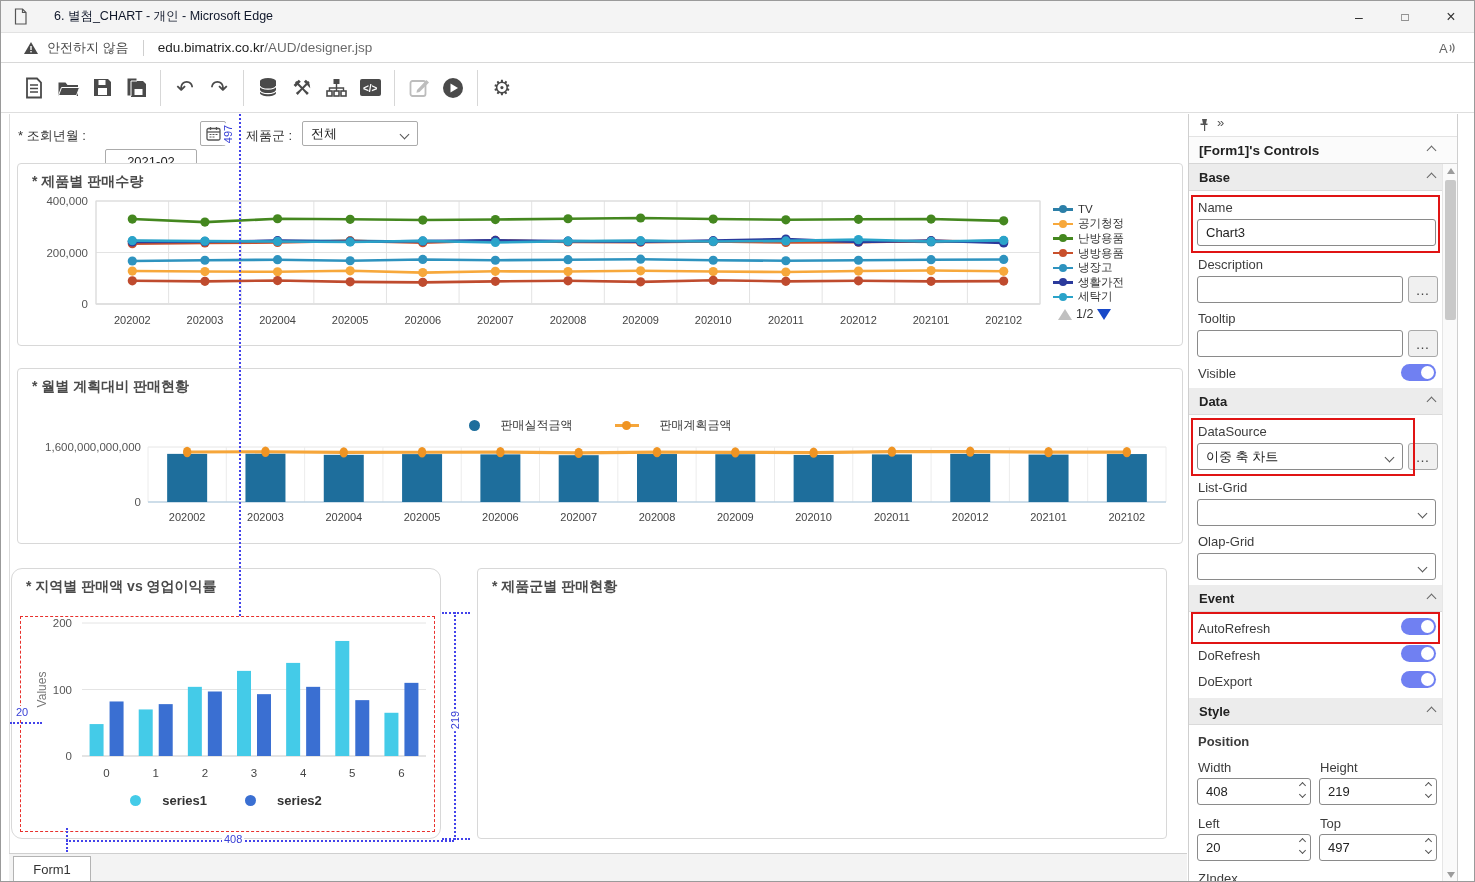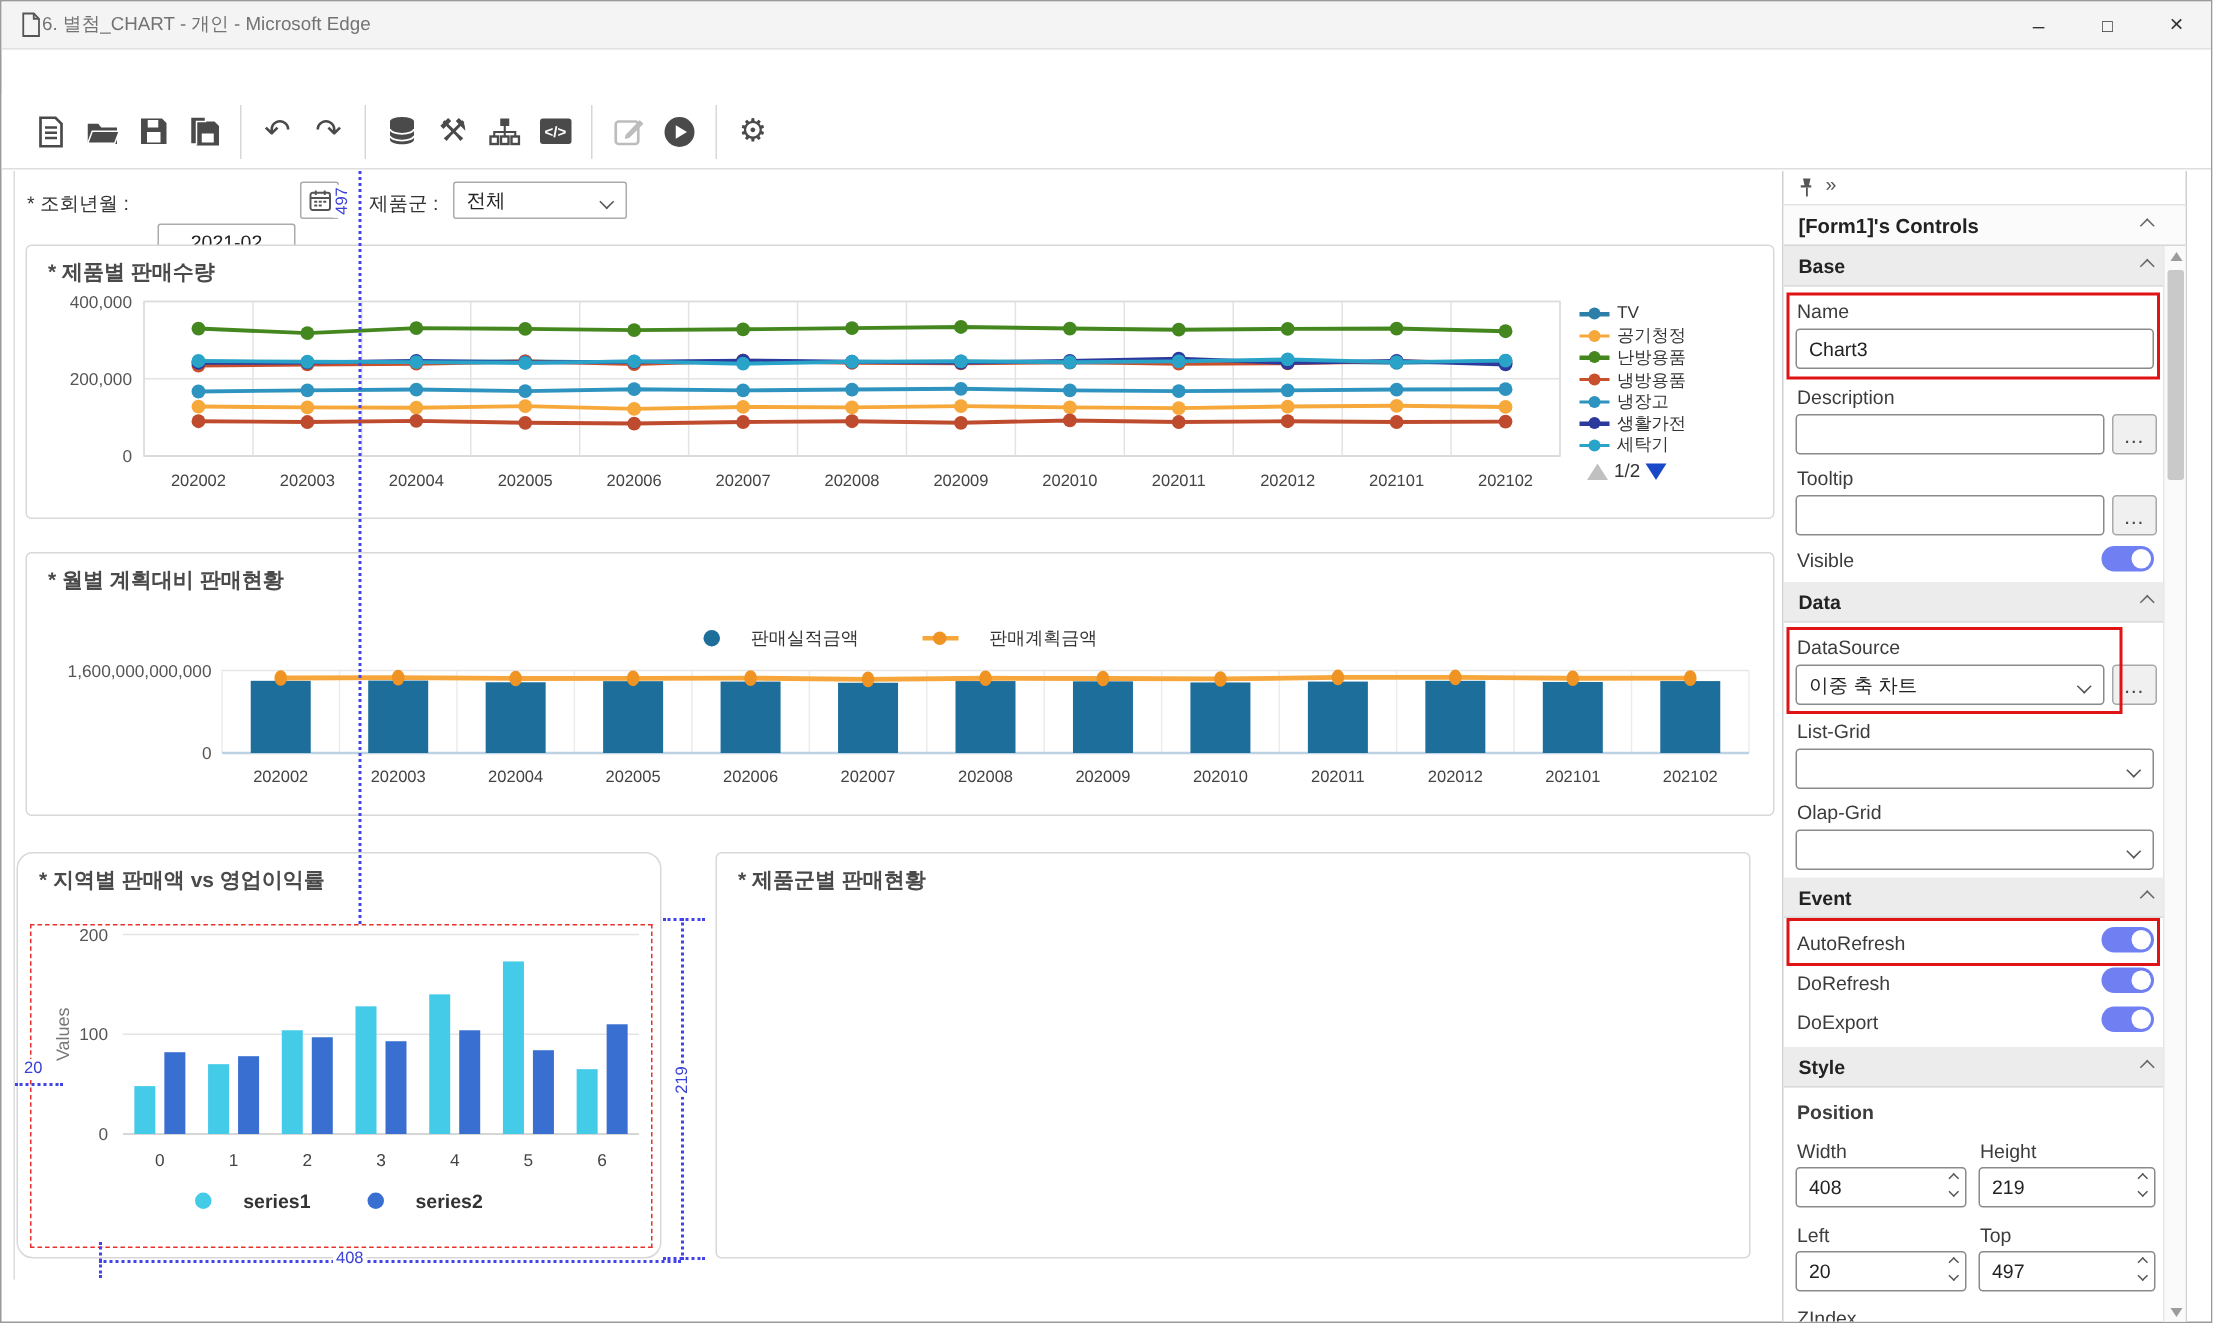--- a/index.html
+++ b/index.html
@@ -2,21 +2,21 @@
 <html><head>
 <meta charset="utf-8">
 <style>
   * { box-sizing: border-box; margin: 0; padding: 0; }
   body { background:#e8e8e8; font-family:"Liberation Sans", sans-serif; }
   .window { position:relative; width:1475px; height:882px; background:#fff; border:1px solid #9a9a9a; overflow:hidden; }
 
   
   .titlebar { position:absolute; left:0; top:0; right:0; height:32px; background:#f4f4f4; border-bottom:1px solid #e2e2e2; display:flex; align-items:center; }
   .titlebar .doc-ic { margin-left:12px; }
-  .titlebar .ttl { margin-left:0; font-size:12.5px; color:#737373; }
+  .titlebar .ttl { margin-left:26px; font-size:12.5px; color:#0f172a; }
   .wincontrols { position:absolute; right:0; top:0; height:32px; display:flex; }
   .winbtn { width:46px; height:32px; display:flex; align-items:center; justify-content:center; font-size:14px; color:#333; }
 
   
   .addressbar { position:absolute; left:0; top:32px; right:0; height:30px; background:#fff; border-bottom:1px solid #d8d8d8; display:flex; align-items:center; }
   .addr-warn { display:flex; align-items:center; margin-left:22px; gap:8px; font-size:13px; color:#4a4a4a; }
   .addr-sep { width:1px; height:16px; background:#cfcfcf; margin:0 14px; }
   .addr-url { font-size:13.5px; color:#222; }
   .addr-url .path { color:#6a6a6a; }
   .read-aloud { position:absolute; right:18px; top:5px; }
@@ -108,20 +108,38 @@
         <path d="M9.5 1v3.5H13" fill="none" stroke="#555" stroke-width="1.2"></path>
       </svg>
     <span class="ttl">6. 별첨_CHART - 개인 - Microsoft Edge</span>
     <div class="wincontrols">
       <div class="winbtn">–</div>
       <div class="winbtn" style="font-size:12px;">□</div>
       <div class="winbtn" style="font-size:16px;">×</div>
     </div>
   </div>
 
+  <div class="addressbar">
+    <div class="addr-warn">
+      <svg width="16" height="14" viewBox="0 0 16 14">
+          <path d="M8 1 L15 13 H1 Z" fill="#4a4a4a"></path>
+          <rect x="7.3" y="5" width="1.4" height="4" fill="#fff"></rect>
+          <rect x="7.3" y="10" width="1.4" height="1.4" fill="#fff"></rect>
+        </svg>
+      <span>안전하지 않음</span>
+    </div>
+    <div class="addr-sep"></div>
+    <div class="addr-url">
+      <span>edu.bimatrix.co.kr</span><span class="path">/AUD/designer.jsp</span>
+    </div>
+    <svg class="read-aloud" width="20" height="20" viewBox="0 0 20 20">
+        <text x="3" y="15" font-size="13" fill="#666">A</text>
+        <path d="M14 7 q2 3 0 6 M16.5 5.5 q3 4.5 0 9" fill="none" stroke="#666" stroke-width="1.2"></path>
+      </svg>
+  </div>
 
   <div class="toolbar">
     <div class="tbtn">
         <svg width="20" height="22" viewBox="0 0 20 22">
           <path d="M3 1.5h10l4 4V20.5H3z" fill="none" stroke="#4a4a4a" stroke-width="1.8"></path>
           <path d="M6 8h8M6 11.5h8M6 15h8" stroke="#4a4a4a" stroke-width="1.6"></path>
         </svg>
       </div>
     <div class="tbtn">
         <svg width="23" height="20" viewBox="0 0 23 20">
@@ -545,20 +563,23 @@
     <div class="guide gh" style="left:0; top:608px; width:32px;"></div>
     <div class="guide gv" style="left:444px; top:498px; height:228px;"></div>
     <div class="guide gh" style="left:432px; top:498px; width:28px;"></div>
     <div class="guide gh" style="left:432px; top:724px; width:28px;"></div>
     <span class="glabel rot" style="left:434px; top:600px;">219</span>
     <div class="guide gh" style="left:56px; top:726px; width:388px;"></div>
     <div class="guide gv" style="left:56px; top:714px; height:24px;"></div>
     <span class="glabel" style="left:212px; top:719px;">408</span>
   </div>
 
+  <div class="tabbar">
+    <div class="formtab">Form1</div>
+  </div>
 
   <div class="sidepanel">
     <div class="sp-pinrow">
       <svg style="position:absolute;left:9px;top:4px;" width="13" height="14" viewBox="0 0 13 14">
           <path d="M4 1 h5 l-1 4.5 h1.5 v1.5 h-7 V5.5 H5z" fill="#555"></path>
           <rect x="6" y="7" width="1.2" height="6" fill="#555"></rect>
         </svg>
       <span style="position:absolute;left:28px;top:1px;font-size:13px;color:#555;">»</span>
     </div>
     <div class="sp-hdr">

